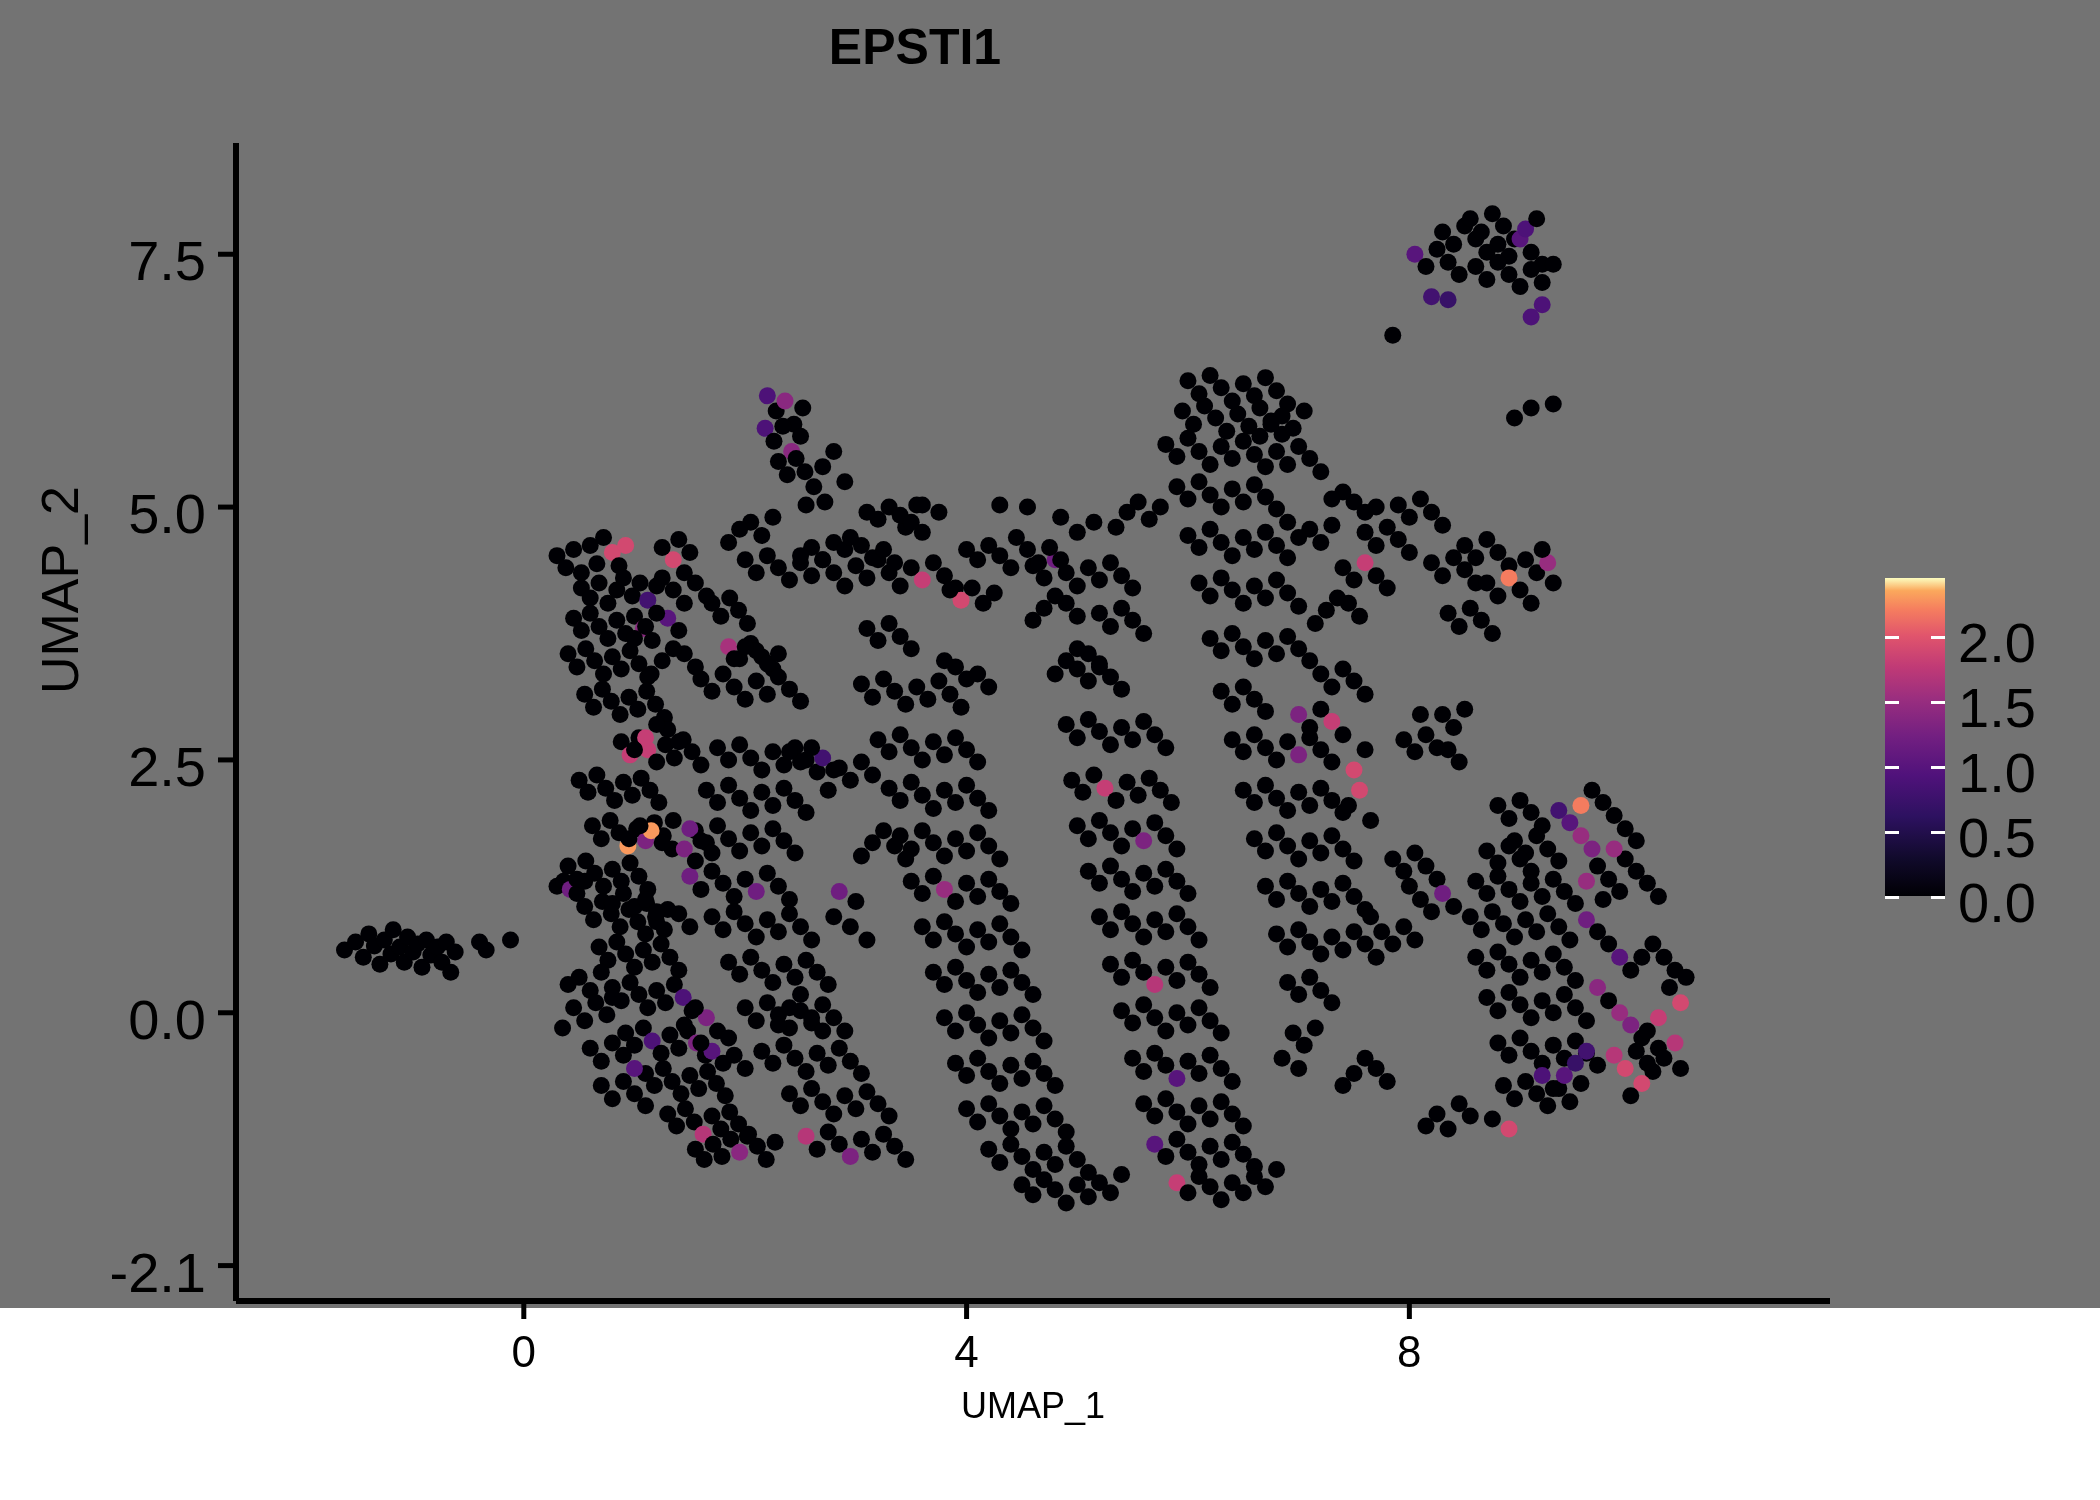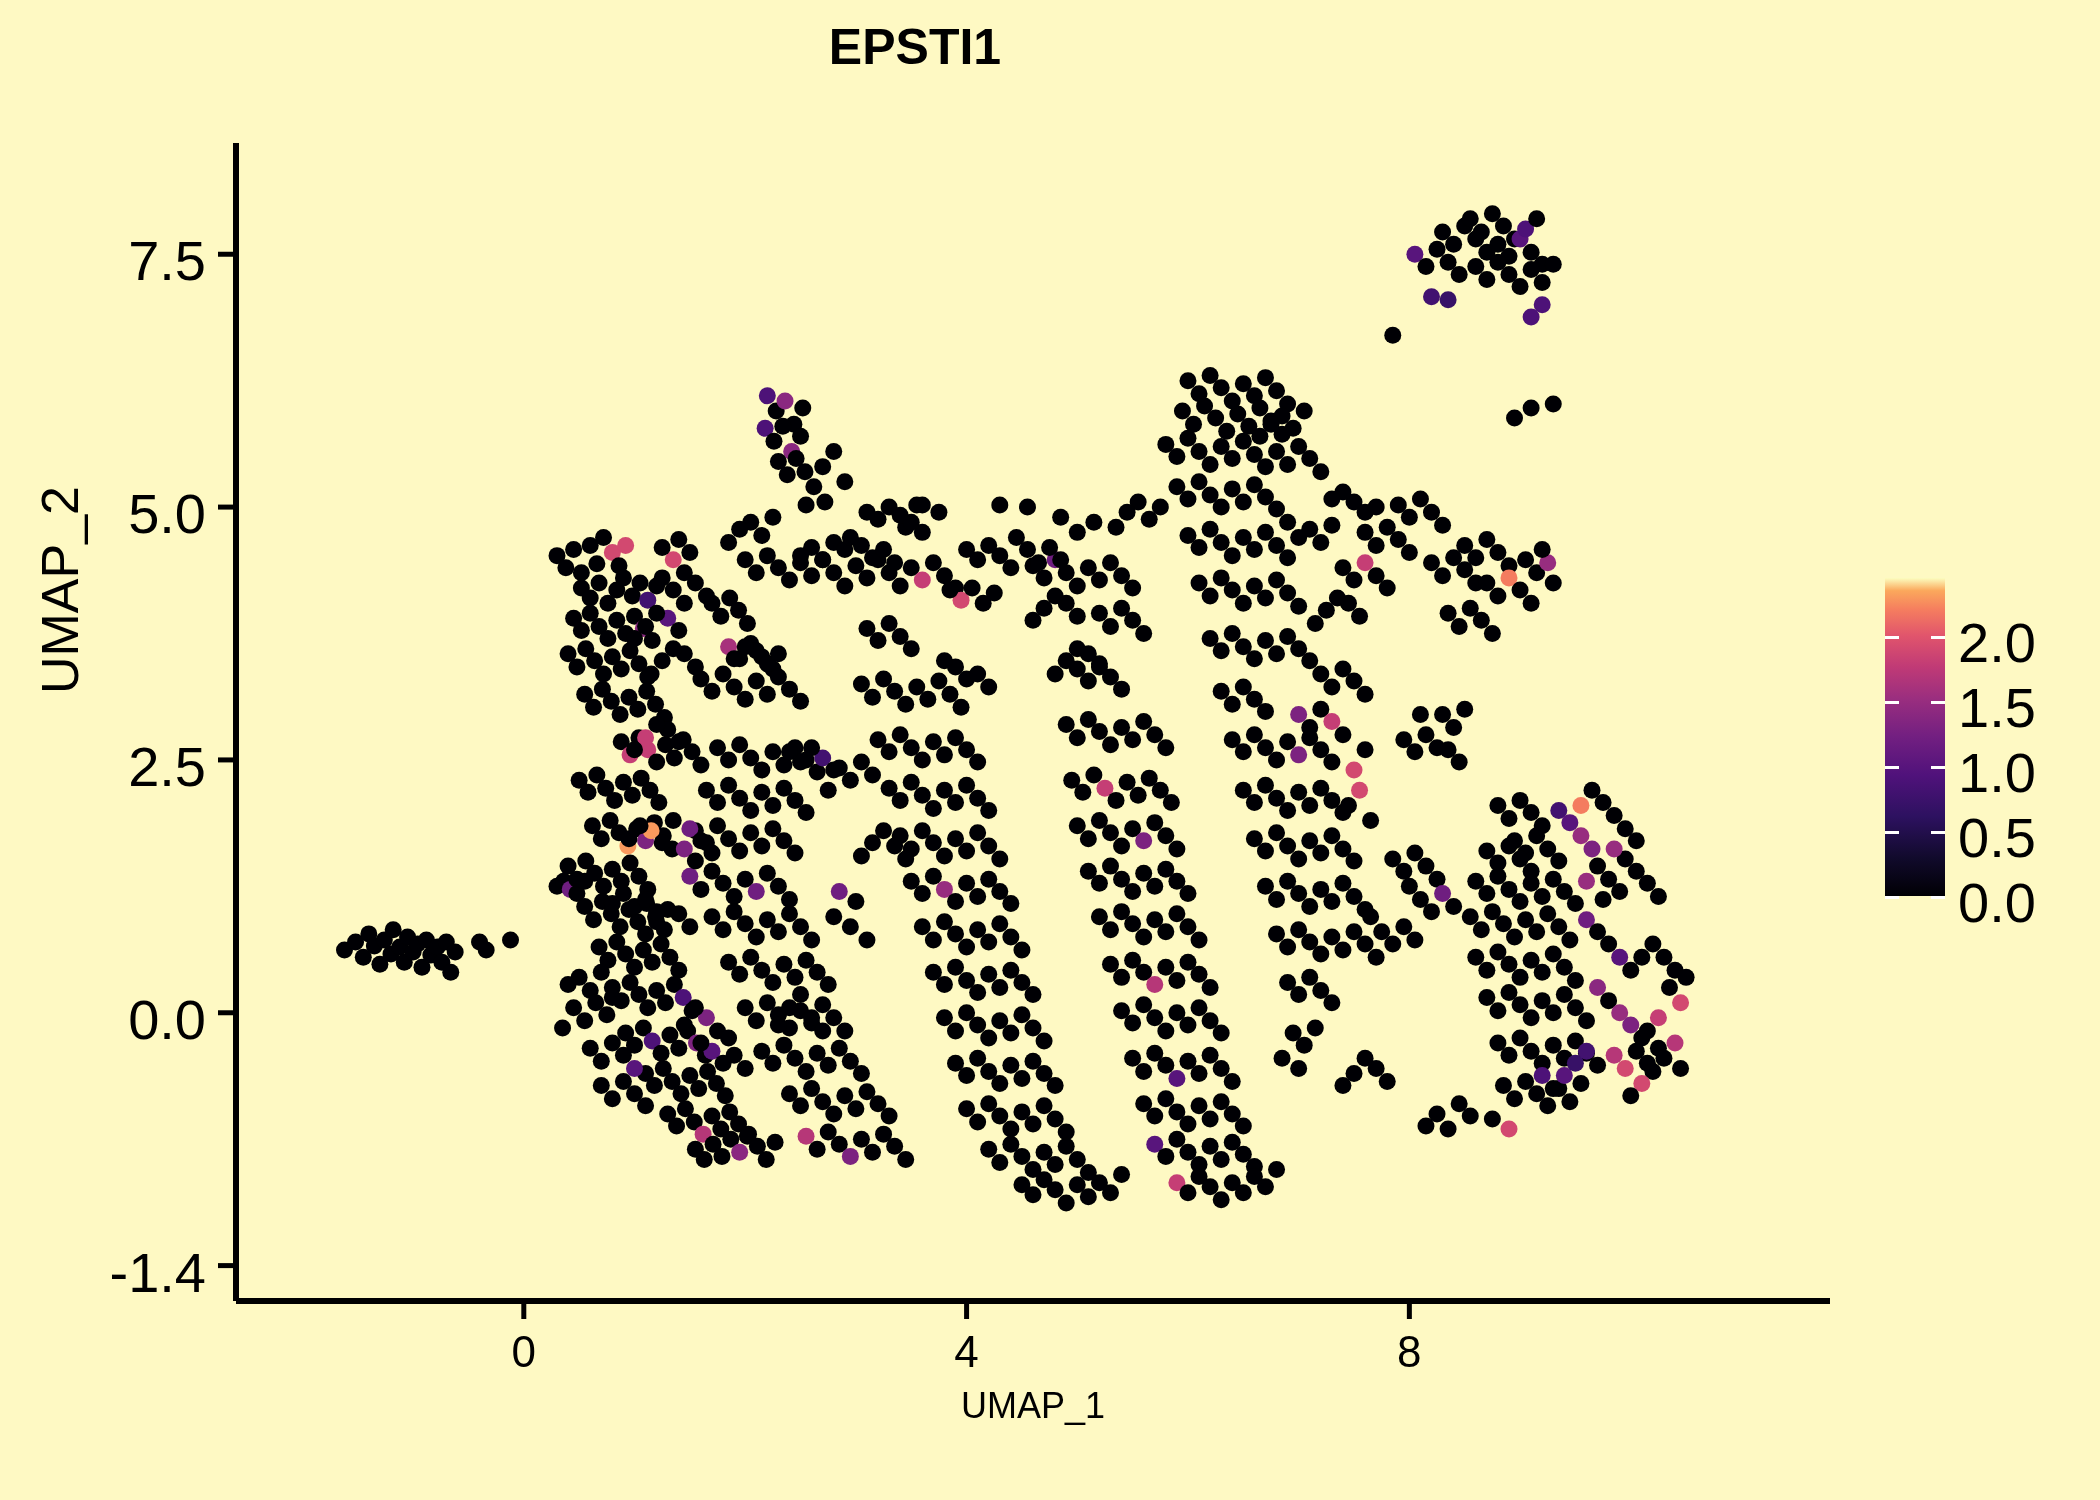--- a/index.html
+++ b/index.html
@@ -10,22 +10,22 @@
   body {
     width: 2100px;
     height: 1500px;
     font-family: "Liberation Sans", sans-serif;
     overflow: hidden;
     position: relative;
   }
   #root {
     position: relative;
     width: 2100px;
-    height: 1500px;
-    background: #fef9c3;
+    height: 1308px;
+    background: #737373;
   }
   #plot-title {
     position: absolute;
     left: 0;
     top: 18px;
     width: 1830px;
     text-align: center;
     font-size: 50px;
     font-weight: bold;
     color: #000000;
@@ -1327,21 +1327,21 @@
         <line x1="523.8055555555555" y1="1301" x2="523.8055555555555" y2="1319" stroke="#000000" stroke-width="5"></line>
         <line x1="966.5833333333333" y1="1301" x2="966.5833333333333" y2="1319" stroke="#000000" stroke-width="5"></line>
         <line x1="1409.361111111111" y1="1301" x2="1409.361111111111" y2="1319" stroke="#000000" stroke-width="5"></line>
       </g>
   </svg>
 
   <div id="ylabel">UMAP_2</div>
   <div id="xlabel">UMAP_1</div>
 
   <div id="ytick-labels">
-      <div class="ytick-label" style="right: 1894px; top: 1239.6px;">-1.4</div>
+      <div class="ytick-label" style="right: 1894px; top: 1239.6px;">-2.1</div>
       <div class="ytick-label" style="right: 1894px; top: 986.764px;">0.0</div>
       <div class="ytick-label" style="right: 1894px; top: 733.926px;">2.5</div>
       <div class="ytick-label" style="right: 1894px; top: 481.087px;">5.0</div>
       <div class="ytick-label" style="right: 1894px; top: 228.249px;">7.5</div>
     </div>
   <div id="xtick-labels">
       <div class="xtick-label" style="left: 463.806px; top: 1327px;">0</div>
       <div class="xtick-label" style="left: 906.583px; top: 1327px;">4</div>
       <div class="xtick-label" style="left: 1349.36px; top: 1327px;">8</div>
     </div>

